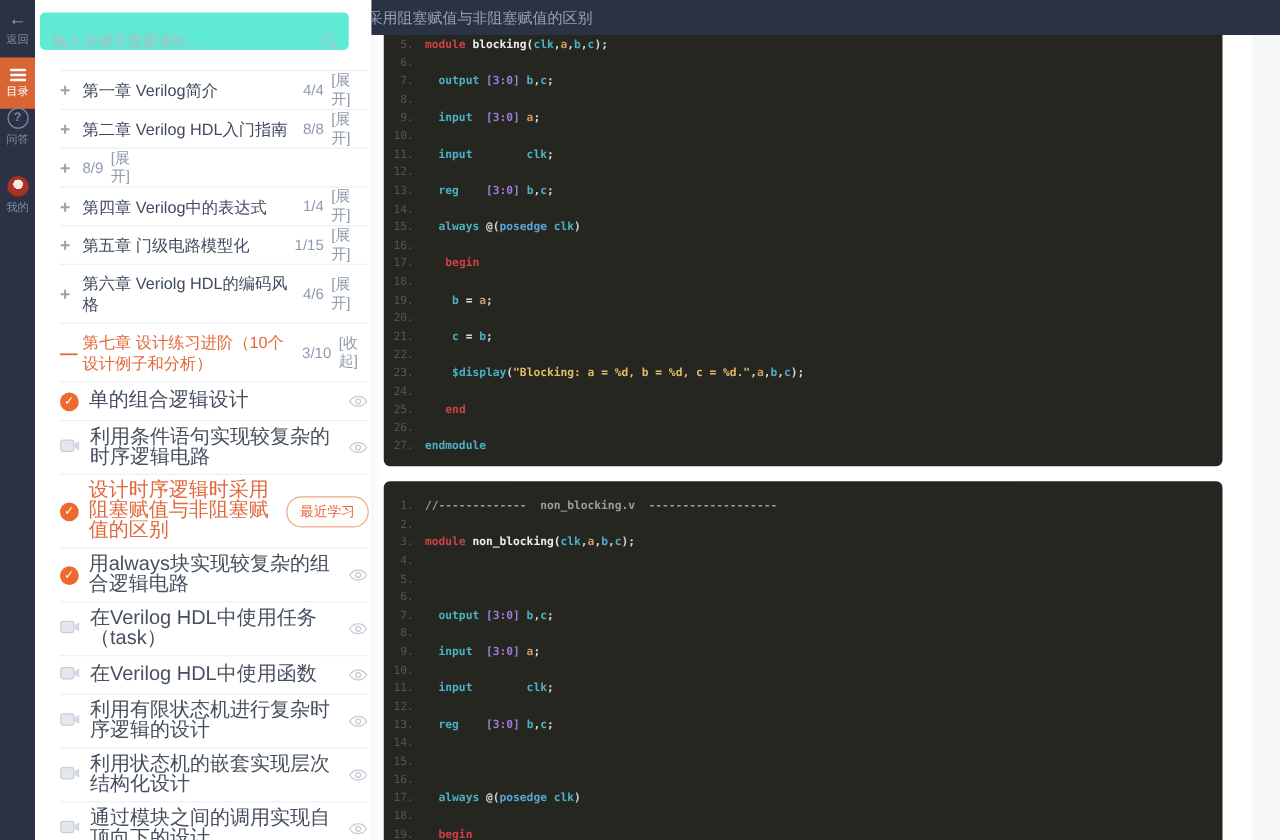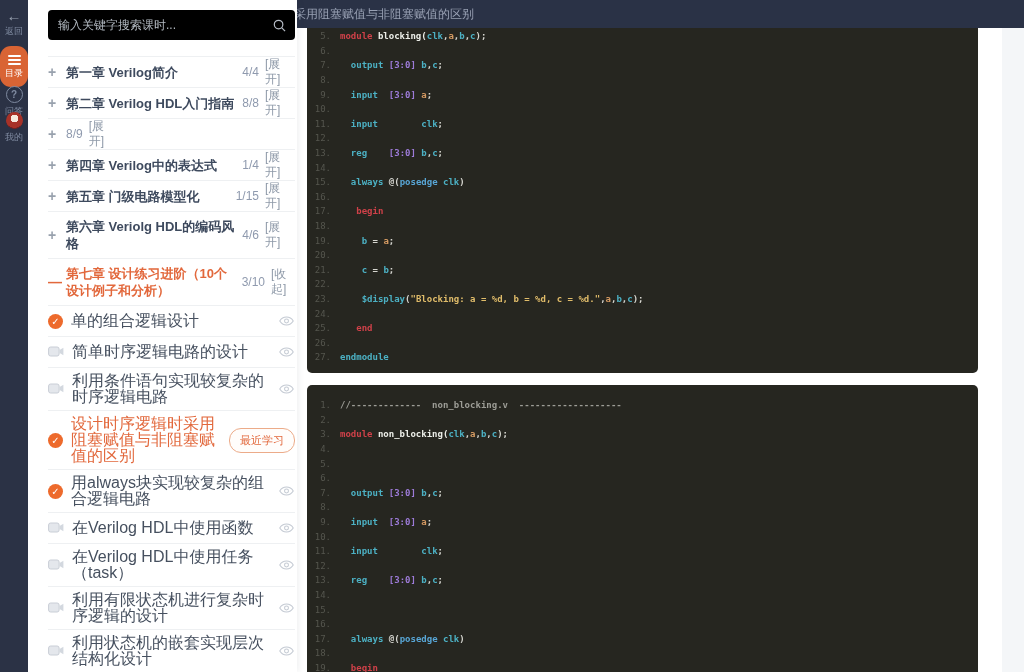--- a/index.html
+++ b/index.html
@@ -3,44 +3,44 @@
 <meta charset="utf-8">
 <style>
   html,body{margin:0;padding:0;width:1024px;height:672px;overflow:hidden;
     font-family:"Liberation Sans","DejaVu Sans",sans-serif;background:#fff;}
   .abs{position:absolute;}
   
   #rail{left:0;top:0;width:28px;height:672px;background:#2b3245;z-index:40;}
   .rail-item{width:28px;display:flex;flex-direction:column;align-items:center;cursor:pointer;}
   .rail-item .lbl{font-size:9px;color:#7f8aa0;margin-top:3px;line-height:11px;text-align:center;}
   #rail-back{position:absolute;top:8px;}
-  #rail-toc{position:absolute;top:46px;background:#d96434;padding:9px 0 8px;border-radius:11px;}
+  #rail-toc{position:absolute;top:46px;background:#d96434;padding:9px 0 8px;}
   #rail-toc .lbl{color:#ffffff;}
   #rail-qa{position:absolute;top:86px;}
-  #rail-me{position:absolute;top:112px;}
+  #rail-me{position:absolute;top:141px;}
   .arrow-ico{color:#9aa3b2;font-size:15px;line-height:15px;}
   .burger{width:13px;height:10px;display:flex;flex-direction:column;justify-content:space-between;}
   .burger i{display:block;height:2px;background:#fff;border-radius:1px;}
   .qmark{width:15px;height:15px;border:1.3px solid #7f8aa0;border-radius:50%;
     color:#7f8aa0;font-size:10px;line-height:15px;text-align:center;font-weight:bold;}
   .avatar{width:17px;height:17px;border-radius:50%;
     background:radial-gradient(circle at 50% 38%, #f6eade 0 28%, #a83228 29% 68%, #7c1f1c 69%);}
   
   #sidebar{left:28px;top:0;width:269px;height:672px;background:#fff;z-index:30;
     box-shadow:2px 0 6px rgba(40,50,70,.07);}
-  #searchbox{position:absolute;left:20px;top:10px;width:247px;height:30px;background:#000000;
-    border-radius:4px;display:flex;align-items:center;}
+  #searchbox{position:absolute;left:4px;top:10px;width:247px;height:30px;background:#5eead4;
+    border-radius:4px;display:flex;align-items:flex-end;}
   #search-input{flex:1;border:none;background:transparent;outline:none;padding:0 6px 0 10px;
     font-size:12px;color:#5a6472;font-family:"Liberation Sans",sans-serif;}
   #search-input::placeholder{color:#b3bac2;}
   #search-ico{margin-right:9px;flex:0 0 auto;}
   #list{position:absolute;left:20px;top:56px;width:247px;border-top:1px solid #eef0f2;}
   .ch-row{display:flex;align-items:center;min-height:30px;border-bottom:1px solid #eef0f2;cursor:pointer;}
   .ch-plus{width:18px;font-size:14px;color:#98a1ad;font-weight:bold;flex:0 0 18px;}
-  .ch-title{flex:1;font-size:13px;color:#3e4a5e;line-height:17px;padding:6px 4px 6px 0;font-weight:bold;}
+  .ch-title{flex:1;font-size:13px;color:#3e4a5e;line-height:17px;padding:6px 4px 6px 0;}
   .ch-count{font-size:12px;color:#8f9aae;margin-right:6px;white-space:nowrap;}
   .ch-toggle{font-size:12px;color:#8e99a8;width:30px;text-align:left;line-height:15px;}
   .ch-row.active .ch-title,.ch-row.active .ch-plus{color:#e2683c;}
   .ch-row.active .ch-toggle{width:24px;}
   .ls-row{display:flex;align-items:center;min-height:30px;border-bottom:1px solid #eef0f2;cursor:pointer;}
   .ls-row.active{min-height:40px;}
   .ls-ico{flex:0 0 15px;margin-right:8px;display:flex;align-items:center;}
   .chk{width:15px;height:15px;border-radius:50%;background:#ed6a2c;color:#fff;font-size:10px;
     line-height:15px;text-align:center;}
   .ls-title{flex:1;font-size:16px;color:#46505f;line-height:16px;padding:5px 4px 5px 0;}
@@ -332,35 +332,20 @@
           </svg>
         </span>
       </div>
       <div class="ls-row">
         <span class="ls-ico">
           <span><svg width="16" height="11" viewBox="0 0 16 11">
               <rect x="0.6" y="1" width="10.5" height="9" rx="2" fill="#e4e7ec" stroke="#c9ced6"></rect>
               <path d="M11.6 4 15.4 1.8 v7.4 L11.6 7z" fill="#d3d8df"></path>
             </svg></span>
         </span>
-        <span class="ls-title">简单时序逻辑电路的设计</span>
-        <span class="ls-eye">
-          <svg width="15" height="10" viewBox="0 0 16 10">
-            <path d="M8 .8C4.6.8 2 3 .8 5 2 7 4.6 9.2 8 9.2S14 7 15.2 5C14 3 11.4.8 8 .8z" fill="none" stroke="#c4cad3" stroke-width="1.1"></path>
-            <circle cx="8" cy="5" r="2.1" fill="none" stroke="#c4cad3" stroke-width="1.1"></circle>
-          </svg>
-        </span>
-      </div>
-      <div class="ls-row">
-        <span class="ls-ico">
-          <span><svg width="16" height="11" viewBox="0 0 16 11">
-              <rect x="0.6" y="1" width="10.5" height="9" rx="2" fill="#e4e7ec" stroke="#c9ced6"></rect>
-              <path d="M11.6 4 15.4 1.8 v7.4 L11.6 7z" fill="#d3d8df"></path>
-            </svg></span>
-        </span>
         <span class="ls-title">利用条件语句实现较复杂的时序逻辑电路</span>
         <span class="ls-eye">
           <svg width="15" height="10" viewBox="0 0 16 10">
             <path d="M8 .8C4.6.8 2 3 .8 5 2 7 4.6 9.2 8 9.2S14 7 15.2 5C14 3 11.4.8 8 .8z" fill="none" stroke="#c4cad3" stroke-width="1.1"></path>
             <circle cx="8" cy="5" r="2.1" fill="none" stroke="#c4cad3" stroke-width="1.1"></circle>
           </svg>
         </span>
       </div>
       <div class="ls-row active">
         <span class="ls-ico">
@@ -381,36 +366,36 @@
           </svg>
         </span>
       </div>
       <div class="ls-row">
         <span class="ls-ico">
           <span><svg width="16" height="11" viewBox="0 0 16 11">
               <rect x="0.6" y="1" width="10.5" height="9" rx="2" fill="#e4e7ec" stroke="#c9ced6"></rect>
               <path d="M11.6 4 15.4 1.8 v7.4 L11.6 7z" fill="#d3d8df"></path>
             </svg></span>
         </span>
+        <span class="ls-title">在Verilog HDL中使用任务（task）</span>
+        <span class="ls-eye">
+          <svg width="15" height="10" viewBox="0 0 16 10">
+            <path d="M8 .8C4.6.8 2 3 .8 5 2 7 4.6 9.2 8 9.2S14 7 15.2 5C14 3 11.4.8 8 .8z" fill="none" stroke="#c4cad3" stroke-width="1.1"></path>
+            <circle cx="8" cy="5" r="2.1" fill="none" stroke="#c4cad3" stroke-width="1.1"></circle>
+          </svg>
+        </span>
+      </div>
+      <div class="ls-row">
+        <span class="ls-ico">
+          <span><svg width="16" height="11" viewBox="0 0 16 11">
+              <rect x="0.6" y="1" width="10.5" height="9" rx="2" fill="#e4e7ec" stroke="#c9ced6"></rect>
+              <path d="M11.6 4 15.4 1.8 v7.4 L11.6 7z" fill="#d3d8df"></path>
+            </svg></span>
+        </span>
         <span class="ls-title">在Verilog HDL中使用函数</span>
-        <span class="ls-eye">
-          <svg width="15" height="10" viewBox="0 0 16 10">
-            <path d="M8 .8C4.6.8 2 3 .8 5 2 7 4.6 9.2 8 9.2S14 7 15.2 5C14 3 11.4.8 8 .8z" fill="none" stroke="#c4cad3" stroke-width="1.1"></path>
-            <circle cx="8" cy="5" r="2.1" fill="none" stroke="#c4cad3" stroke-width="1.1"></circle>
-          </svg>
-        </span>
-      </div>
-      <div class="ls-row">
-        <span class="ls-ico">
-          <span><svg width="16" height="11" viewBox="0 0 16 11">
-              <rect x="0.6" y="1" width="10.5" height="9" rx="2" fill="#e4e7ec" stroke="#c9ced6"></rect>
-              <path d="M11.6 4 15.4 1.8 v7.4 L11.6 7z" fill="#d3d8df"></path>
-            </svg></span>
-        </span>
-        <span class="ls-title">在Verilog HDL中使用任务（task）</span>
         <span class="ls-eye">
           <svg width="15" height="10" viewBox="0 0 16 10">
             <path d="M8 .8C4.6.8 2 3 .8 5 2 7 4.6 9.2 8 9.2S14 7 15.2 5C14 3 11.4.8 8 .8z" fill="none" stroke="#c4cad3" stroke-width="1.1"></path>
             <circle cx="8" cy="5" r="2.1" fill="none" stroke="#c4cad3" stroke-width="1.1"></circle>
           </svg>
         </span>
       </div>
       <div class="ls-row">
         <span class="ls-ico">
           <span><svg width="16" height="11" viewBox="0 0 16 11">

